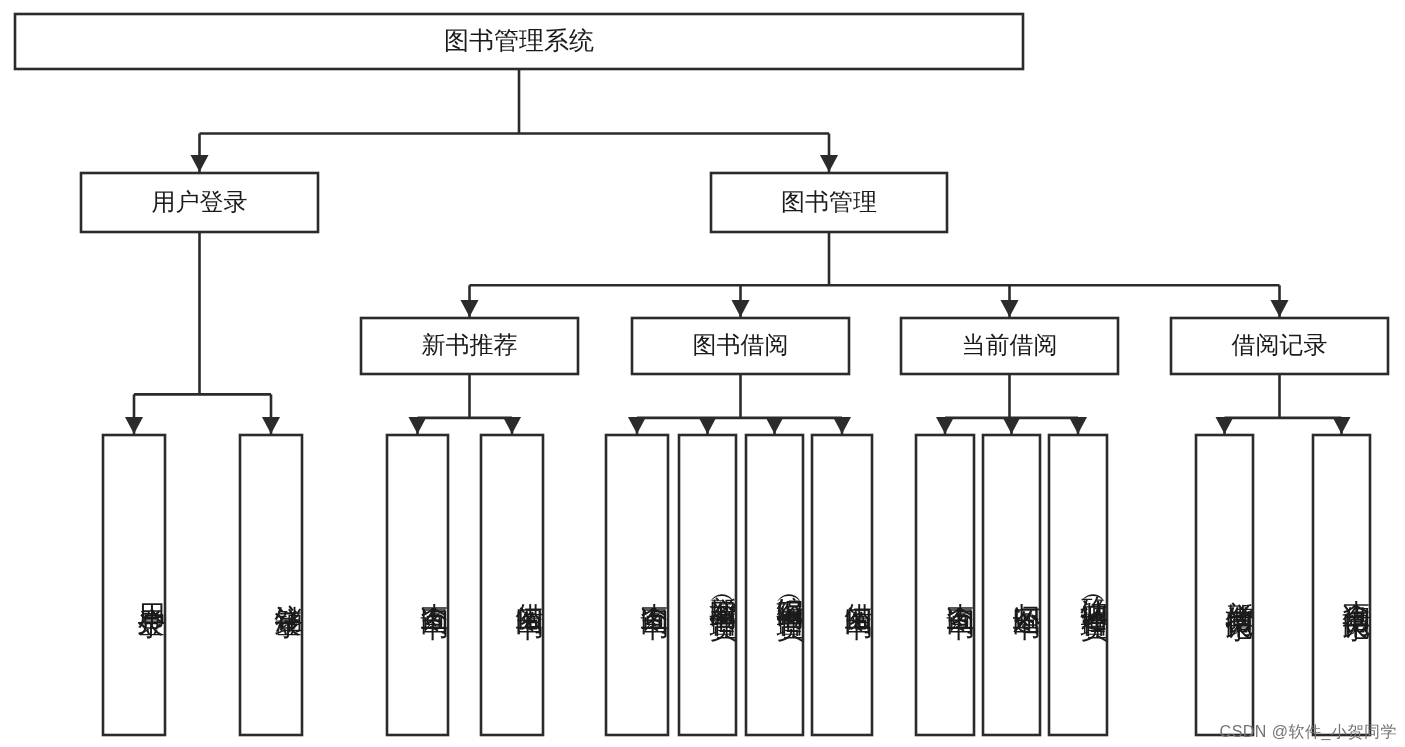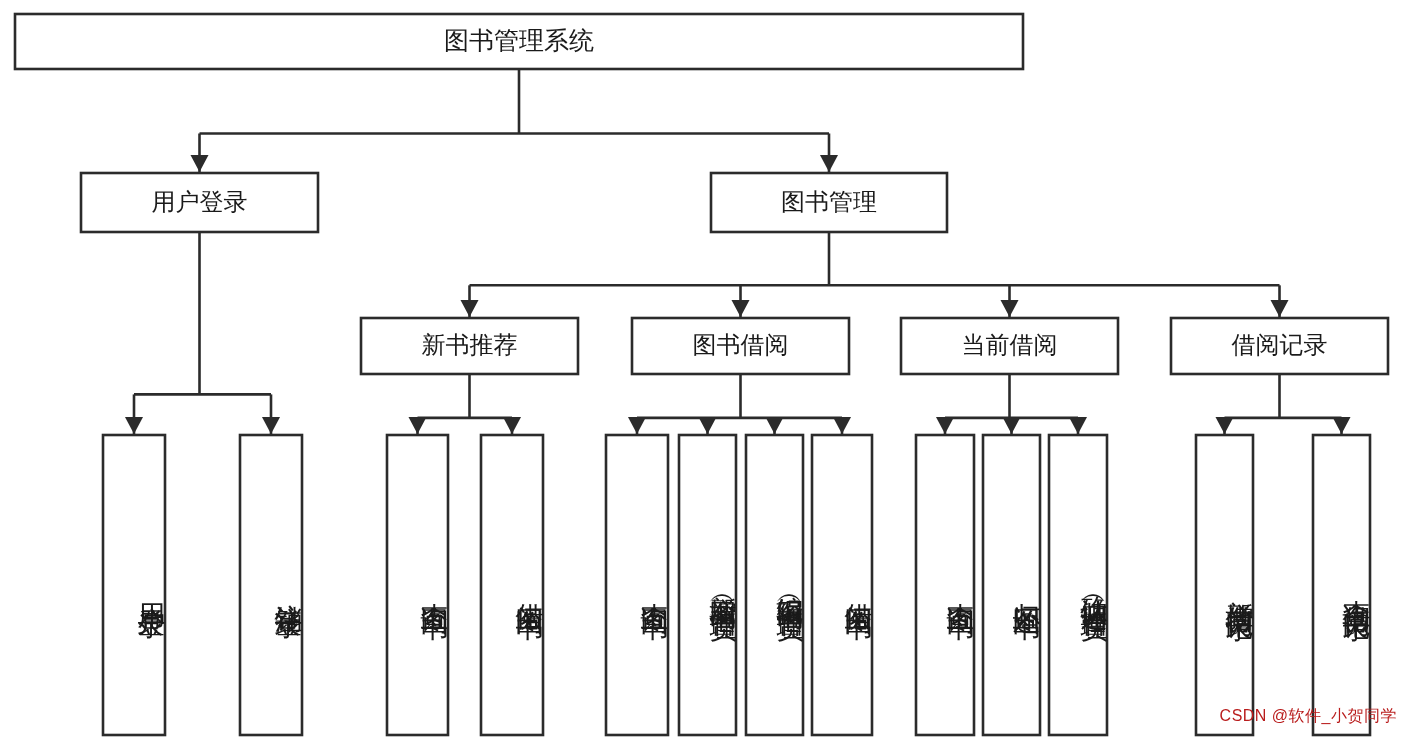--- a/index.html
+++ b/index.html
@@ -58,24 +58,24 @@
     font-family: "Liberation Sans", "DejaVu Sans", sans-serif;
     color: #1a1a1a;
     letter-spacing: 3px;
     line-height: 1;
     pointer-events: none;
     white-space: nowrap;
   }
   .watermark {
     position: absolute;
     right: 8px;
-    bottom: 20px;
+    bottom: 4px;
     font-family: "Liberation Sans", "DejaVu Sans", sans-serif;
     font-size: 16px;
-    color: #b91c1c;
+    color: #737373;
     letter-spacing: 0.5px;
     white-space: nowrap;
   }
 </style>
 </head>
 <body>
 
 <div id="diagram-root">
 
   <svg id="flow-svg" viewBox="0 0 1405 747" xmlns="http://www.w3.org/2000/svg">

